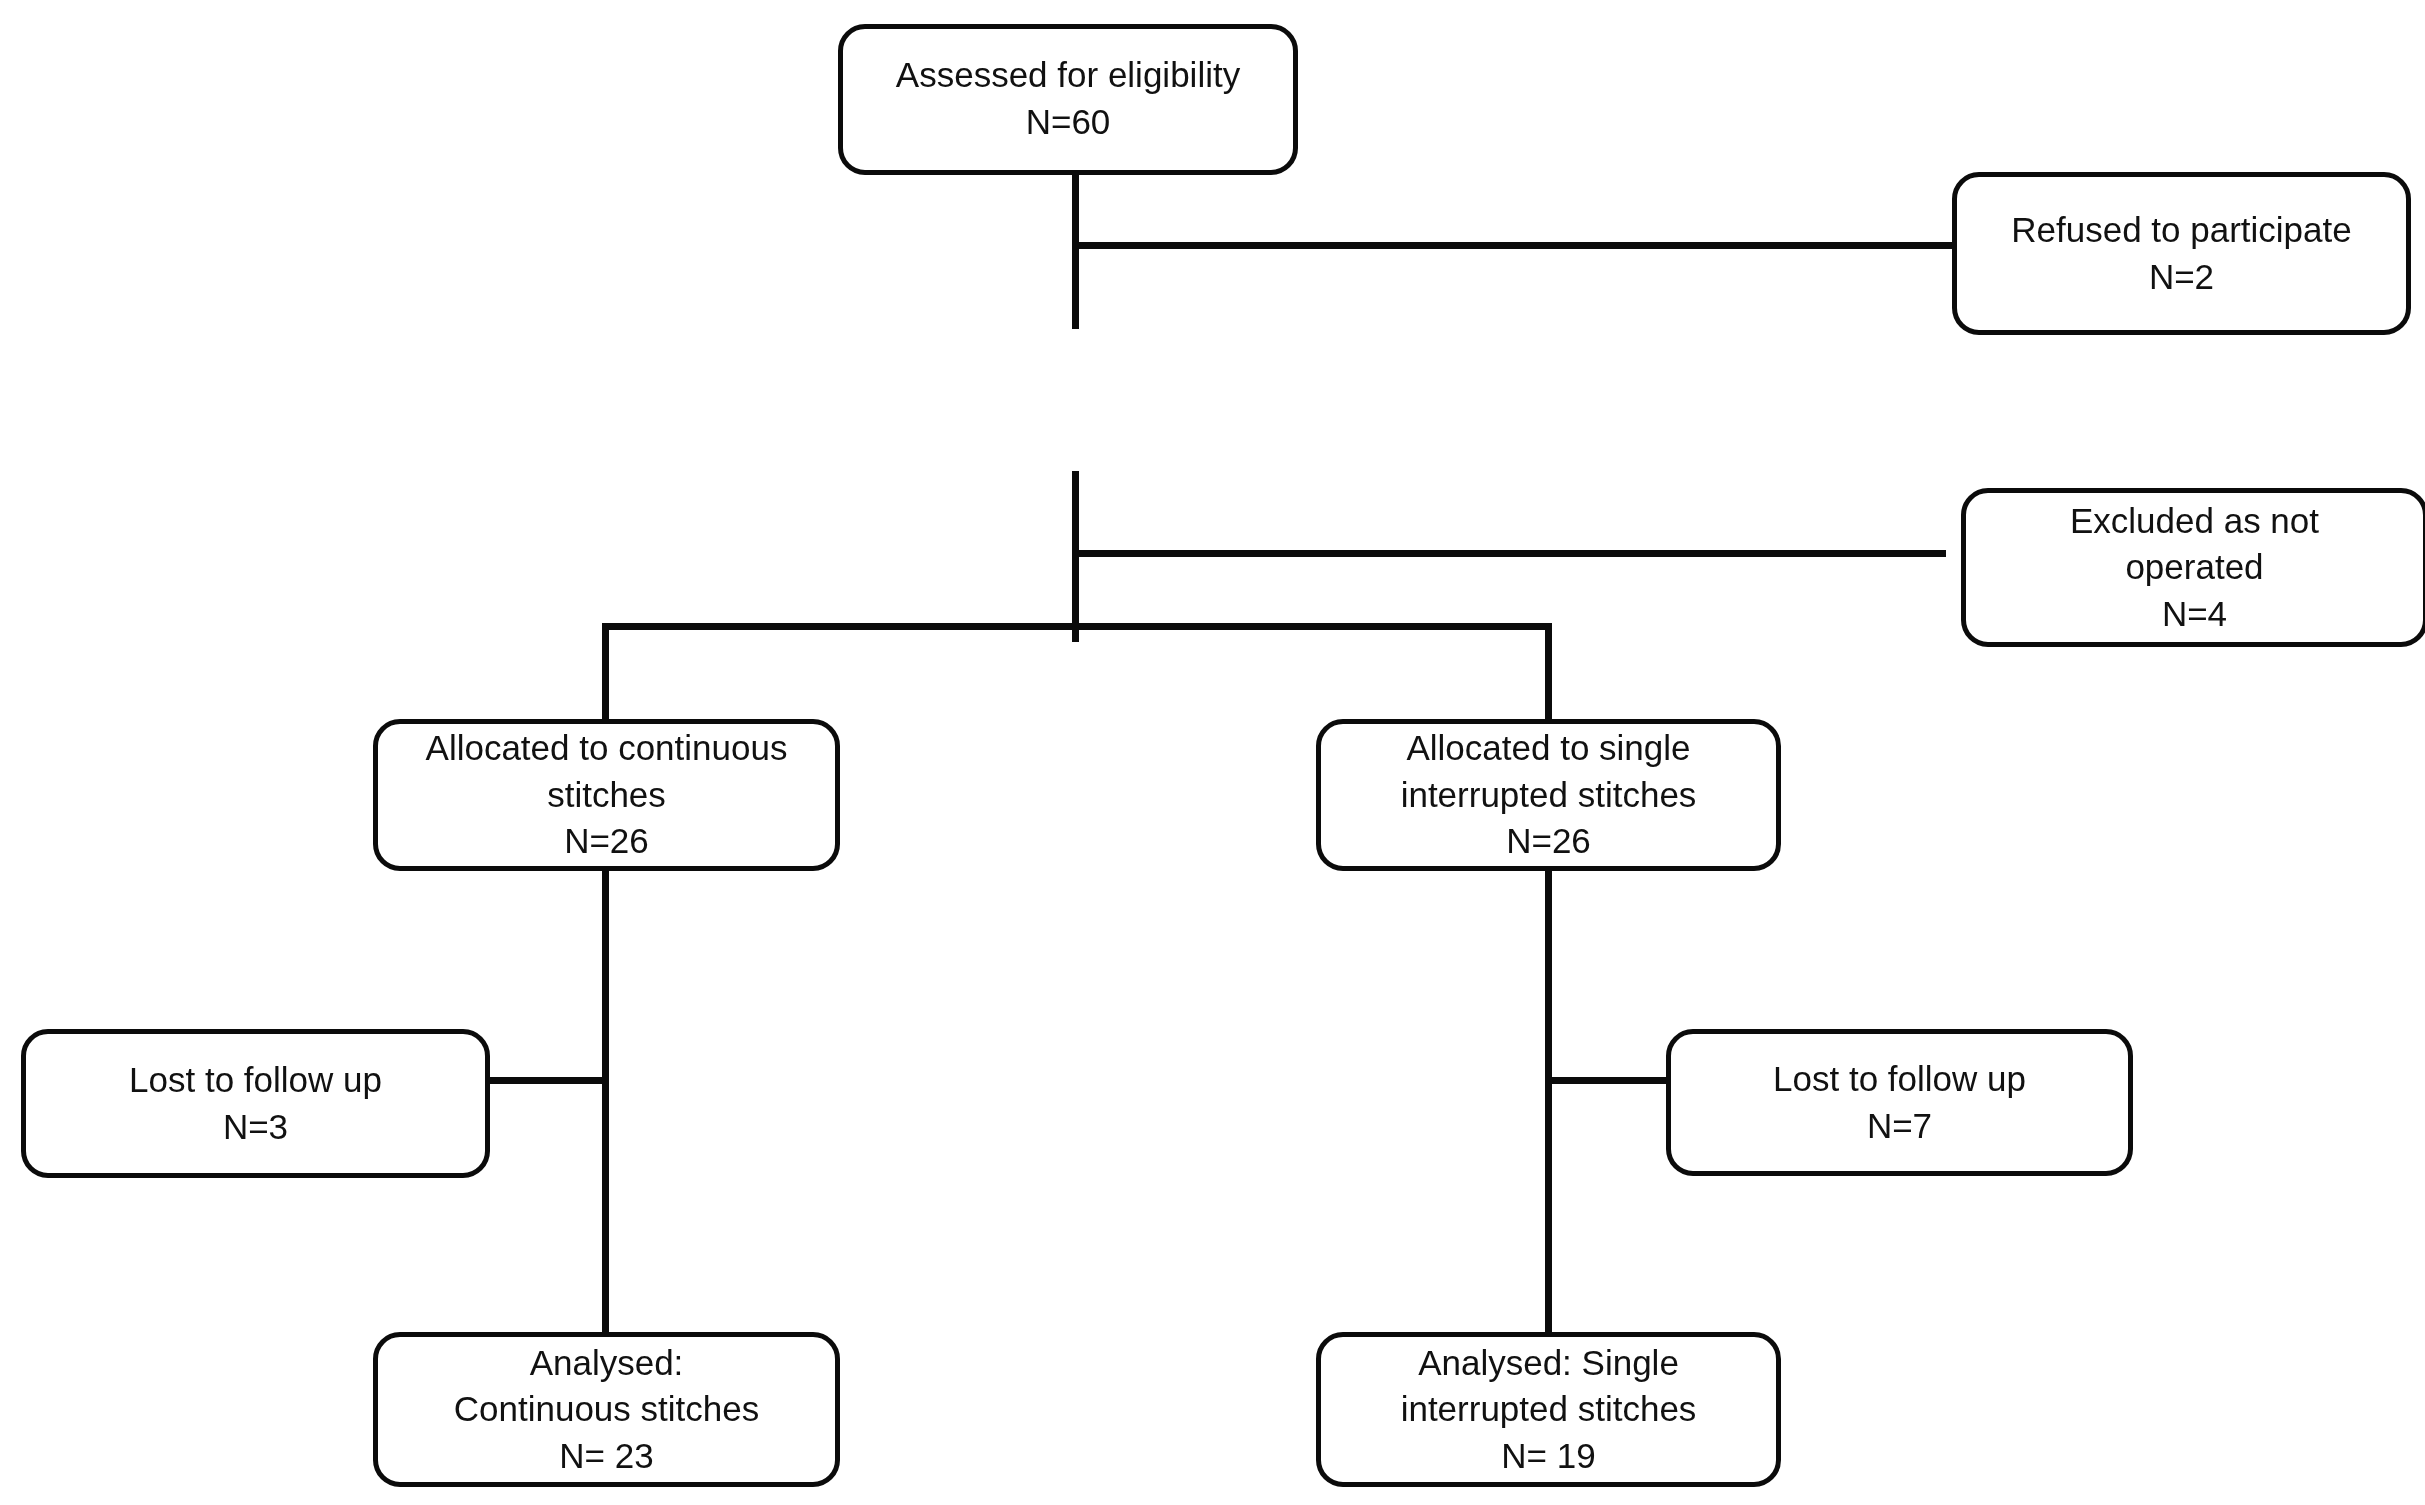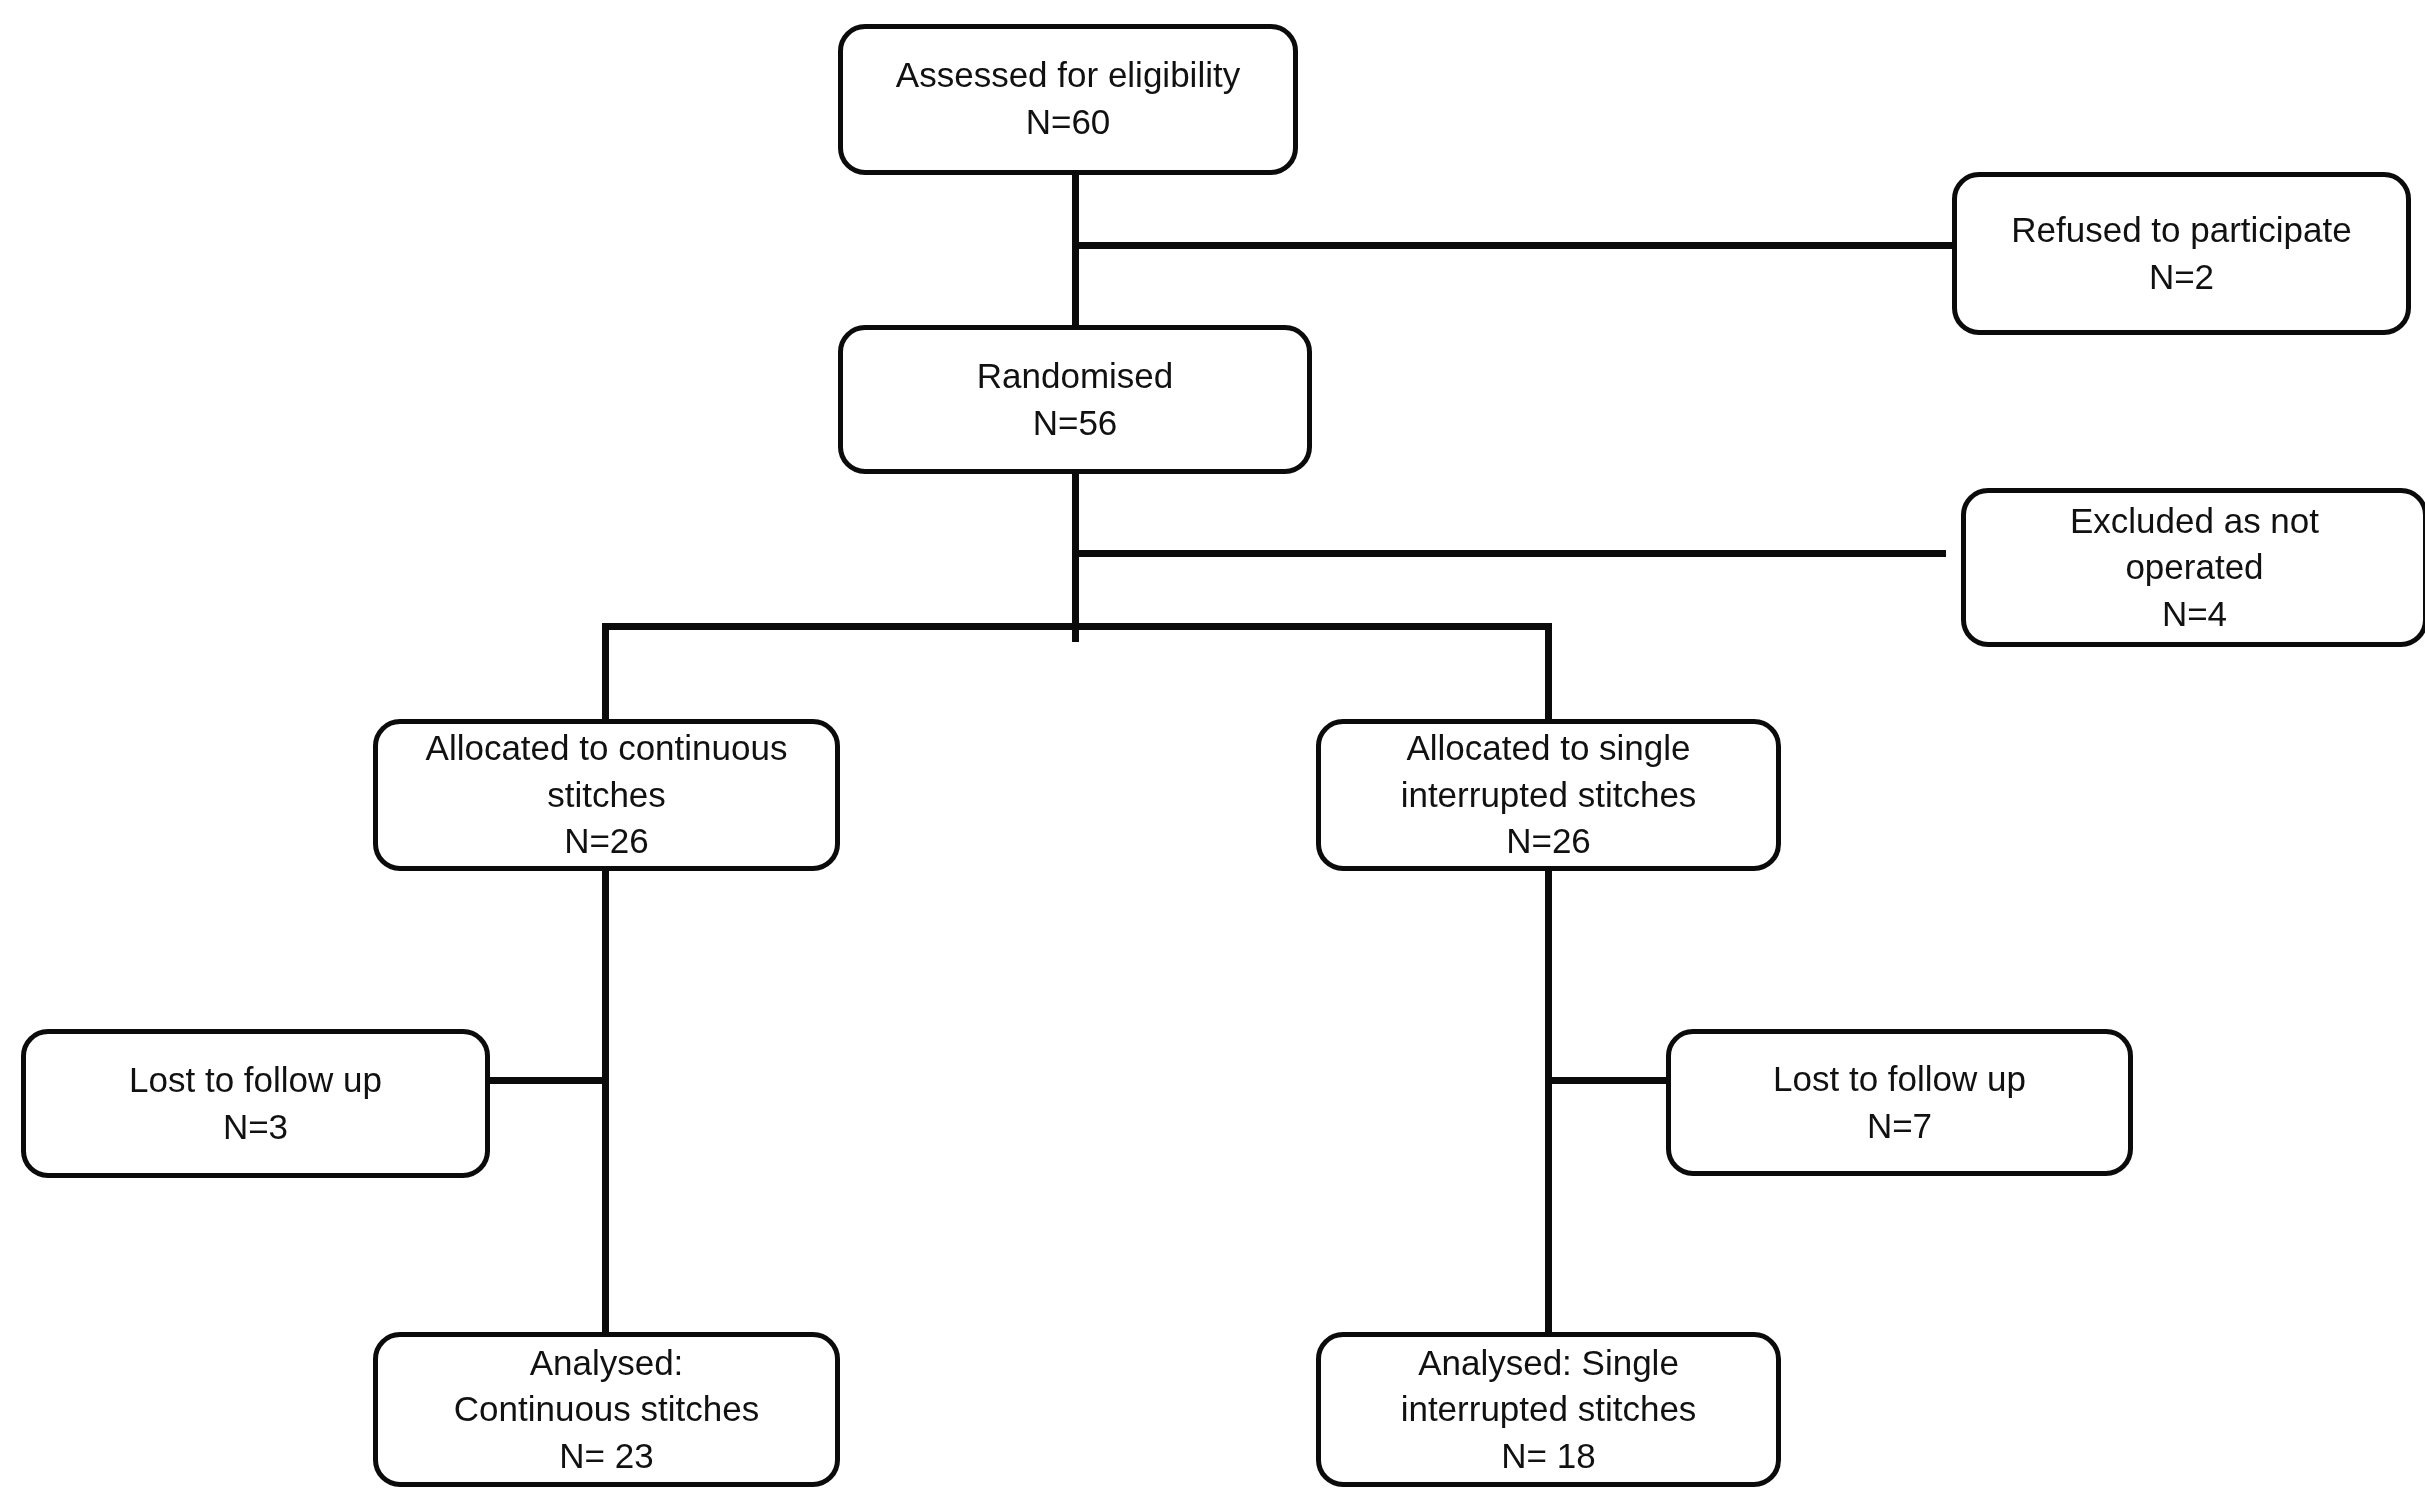--- a/index.html
+++ b/index.html
@@ -58,22 +58,20 @@
 
   <div class="edge" style="left:1545px; top:870px; width:6.7px; height:466px;"></div>
   <div class="edge" style="left:1548px; top:1077px; width:119px; height:6.7px;"></div>
 
   <div class="node" style="left:838px; top:23.5px; width:460px; height:151px;">Assessed for eligibility
 N=60</div>
 
   <div class="node" style="left:1952px; top:172px; width:459px; height:163px;">Refused to participate
 N=2</div>
 
-  <div class="node" style="left:838px; top:325px; width:474px; height:149px;">Randomised
-N=56</div>
 
   <div class="node" style="left:1944px; top:488px; width:467px; height:159px;margin-left:17px;">Excluded as not
 operated
 N=4</div>
 
   <div class="node" style="left:373px; top:719px; width:467px; height:152px;">Allocated to continuous
 stitches
 N=26</div>
 
   <div class="node" style="left:1316px; top:719px; width:465px; height:152px;">Allocated to single
@@ -85,16 +83,16 @@
 
   <div class="node" style="left:1666px; top:1029px; width:467px; height:147px;">Lost to follow up
 N=7</div>
 
   <div class="node" style="left:373px; top:1332px; width:467px; height:155px;">Analysed:
 Continuous stitches
 N= 23</div>
 
   <div class="node" style="left:1316px; top:1332px; width:465px; height:155px;">Analysed: Single
 interrupted stitches
-N= 18</div>
+N= 19</div>
 
 </div>
 
 
 </body></html>

